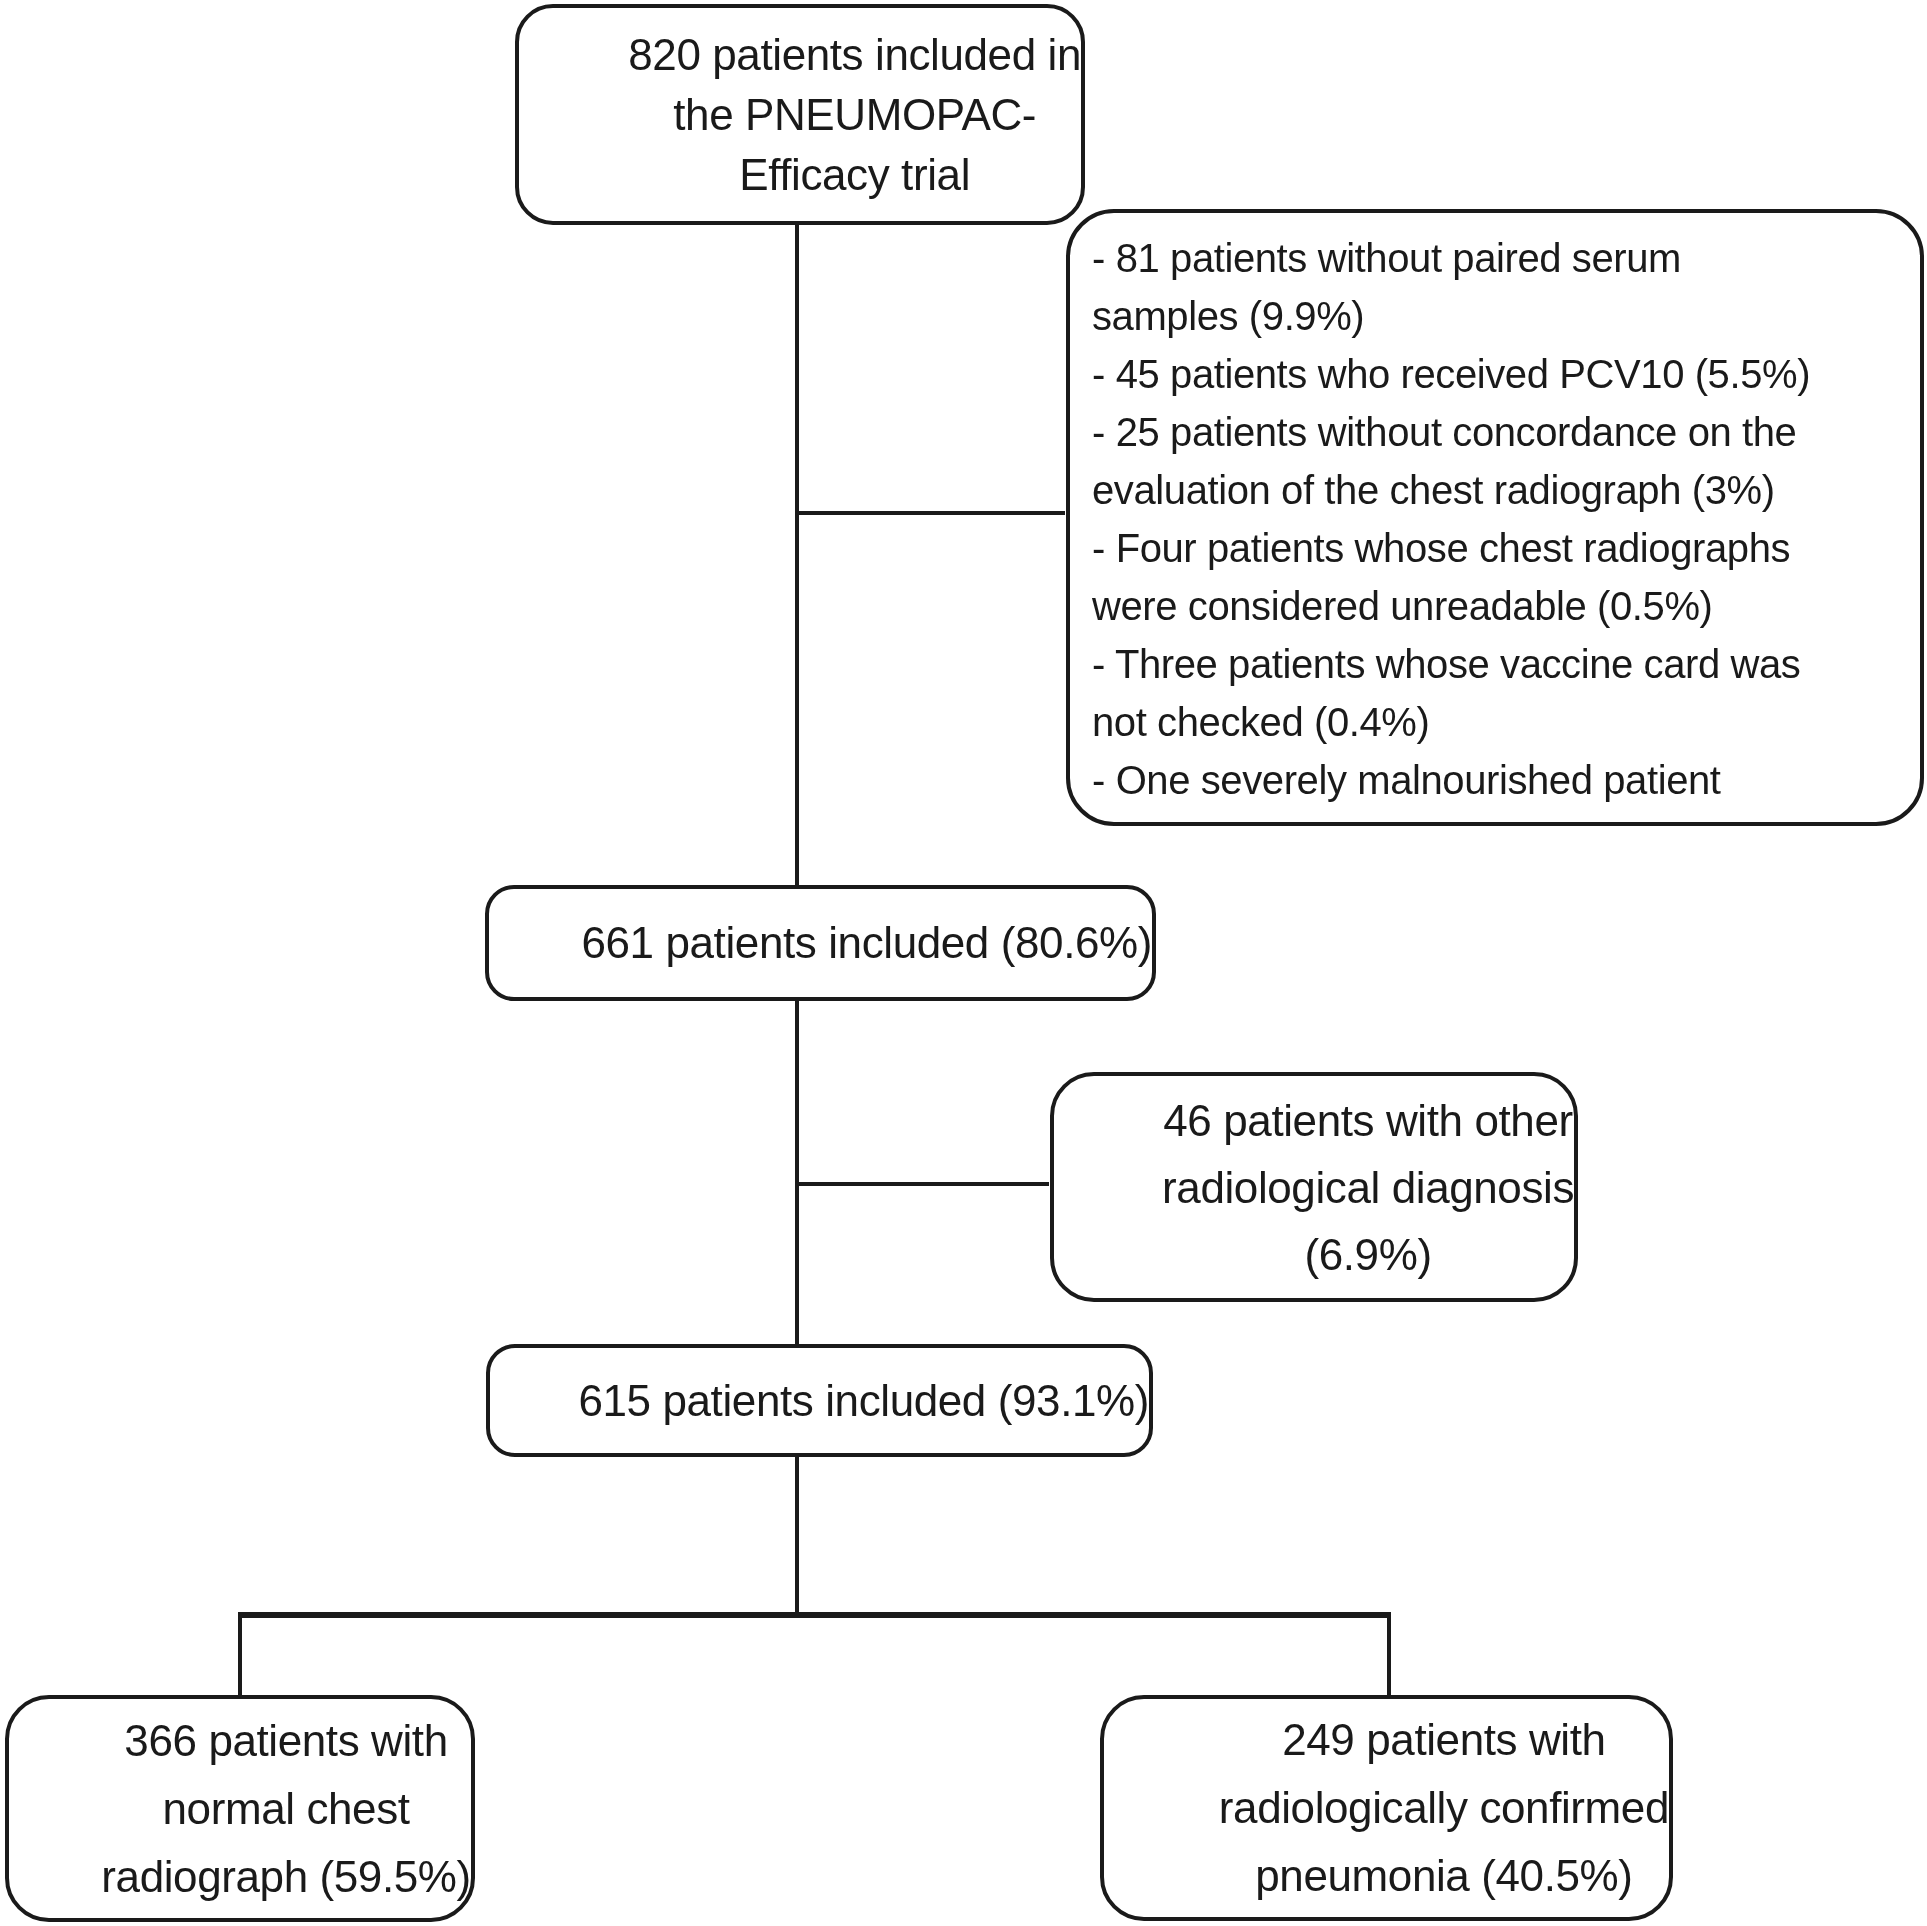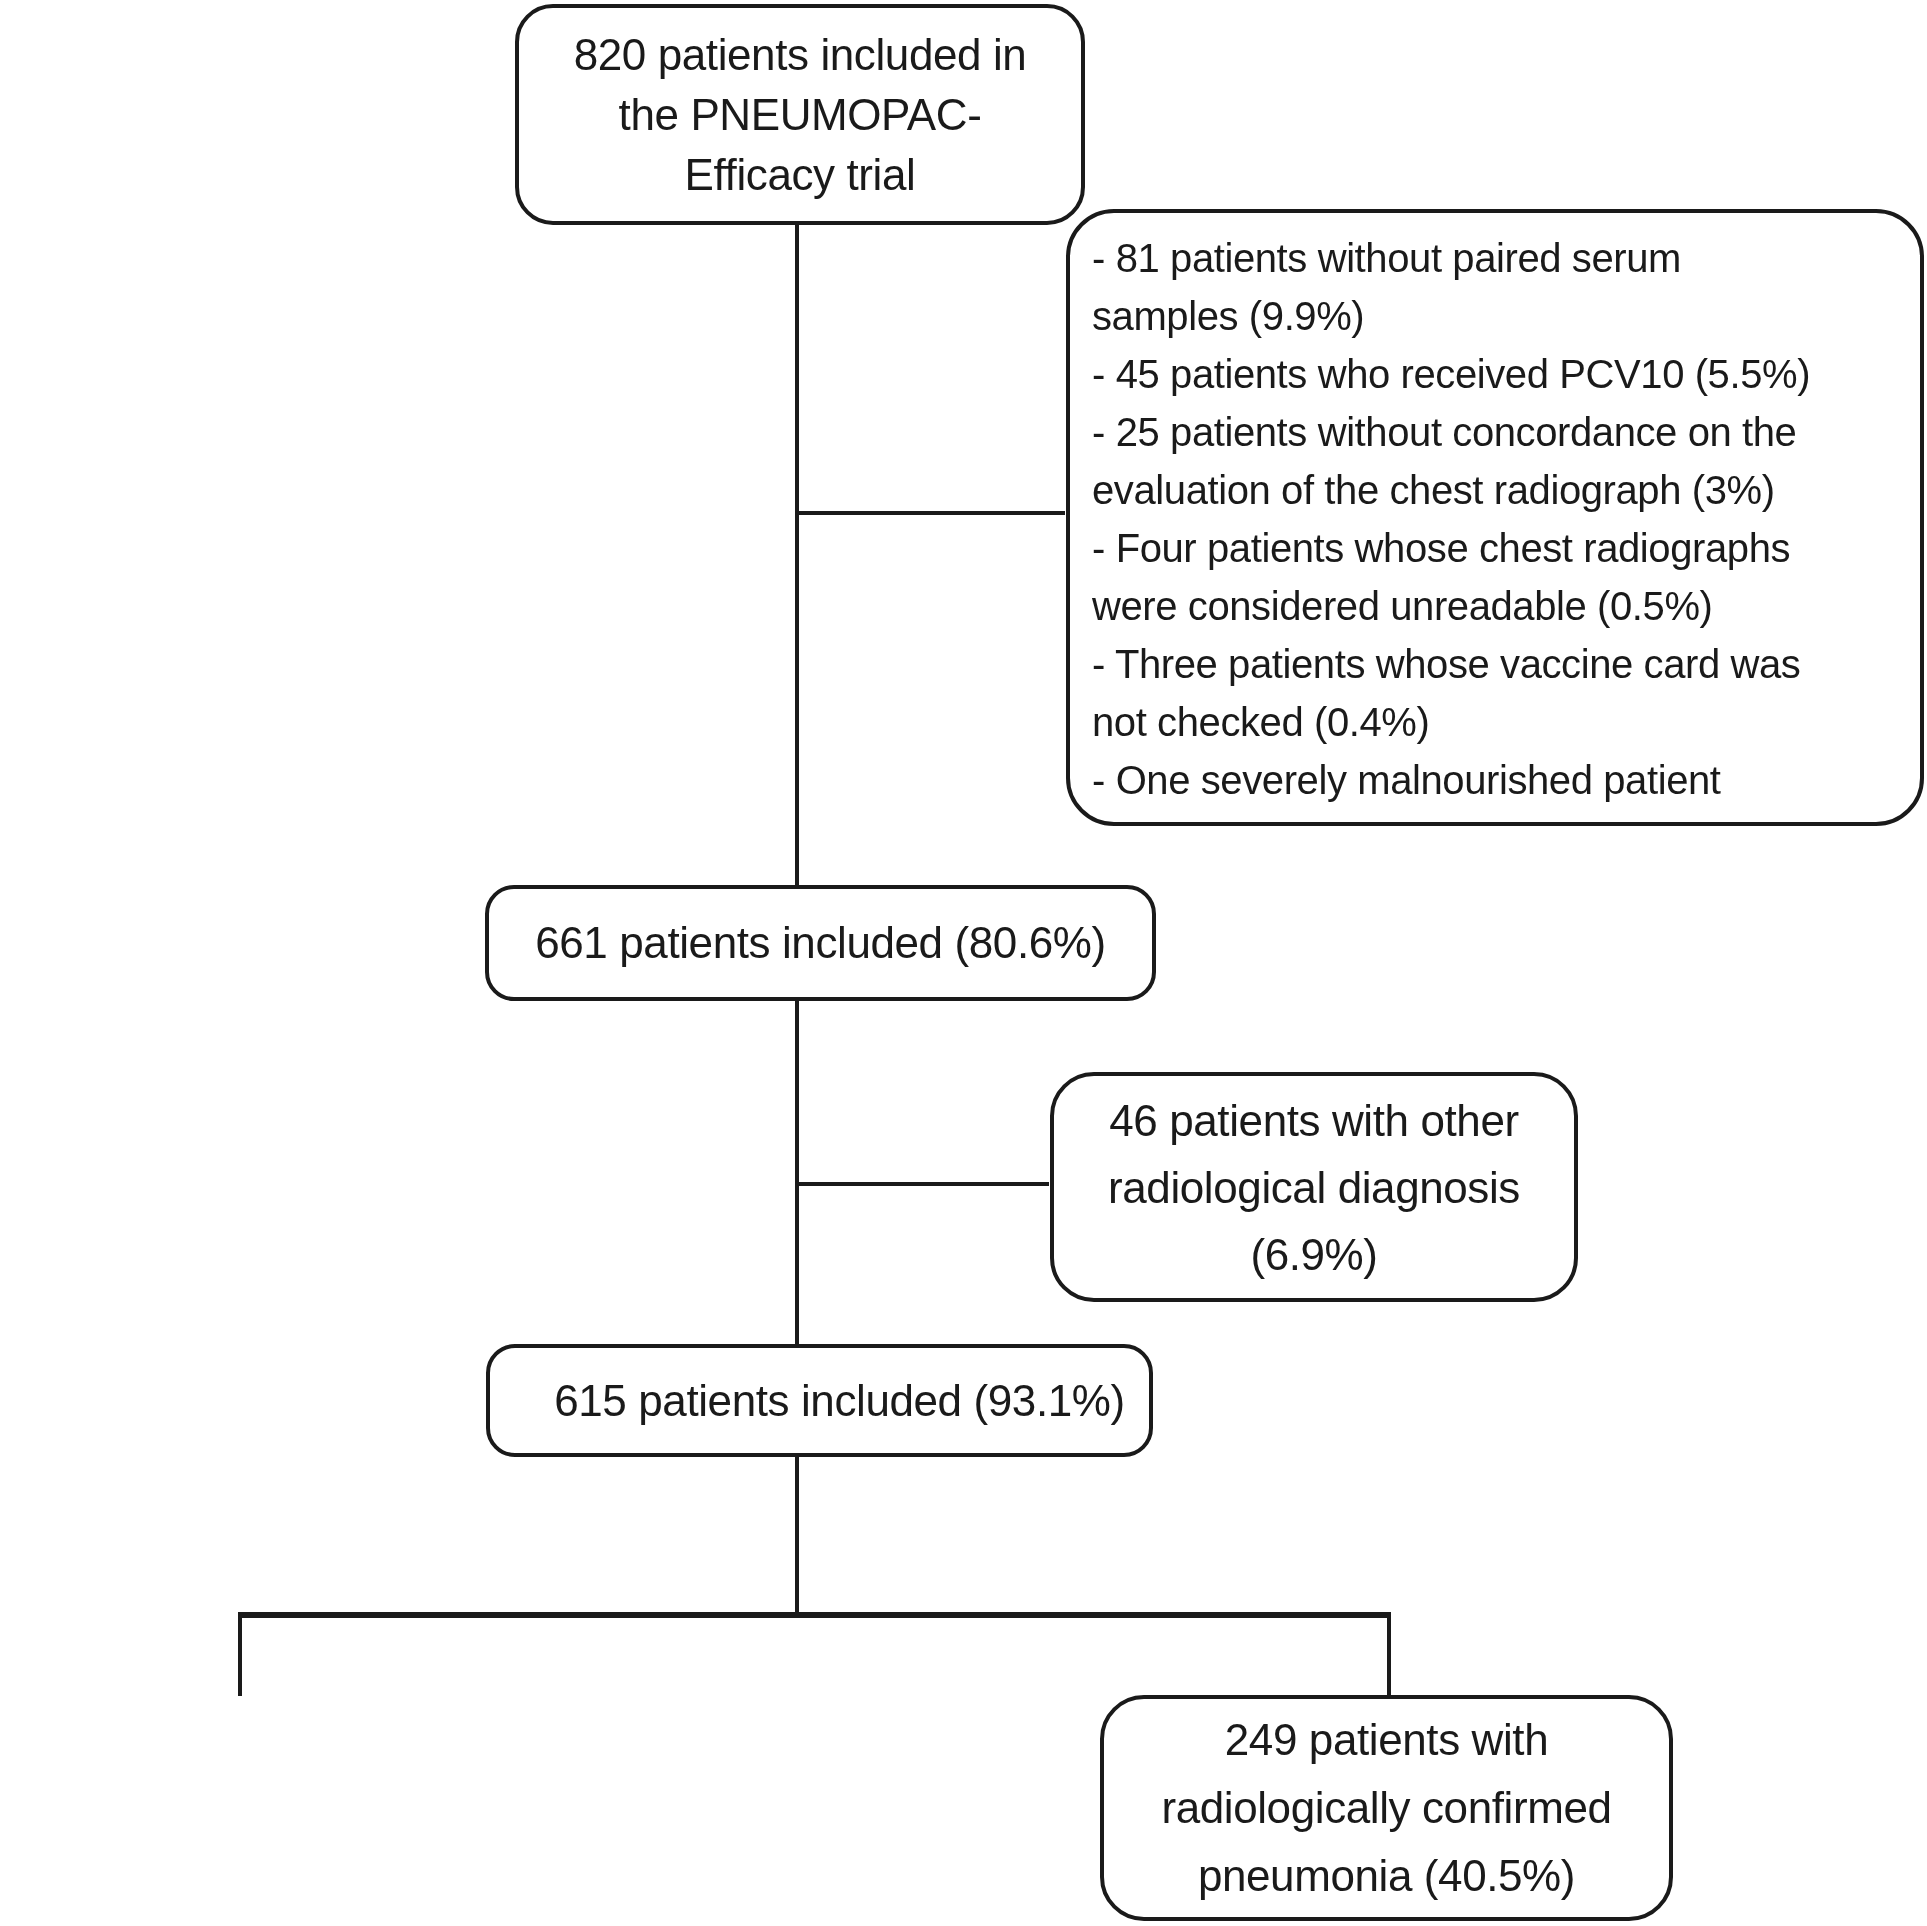--- a/index.html
+++ b/index.html
@@ -20,21 +20,21 @@
     background: #ffffff;
     overflow: hidden;
   }
   .node {
     position: absolute;
     box-sizing: border-box;
     background: #ffffff;
     border: 4.8px solid #1a1a1a;
     display: flex;
     align-items: center;
-    justify-content: center;
+    justify-content: flex-end;
     font-size: 44px;
     line-height: 60px;
     letter-spacing: -0.4px;
     text-align: center;
     white-space: pre-line;
     z-index: 2;
   }
   .connector {
     position: absolute;
     background: #1a1a1a;
@@ -133,20 +133,25 @@
   <div class="node node-otherdx">
     <span>46 patients with other
 radiological diagnosis
 (6.9%)</span>
   </div>
 
   <div class="node node-included615">
     <span>615 patients included (93.1%)</span>
   </div>
 
+  <div class="node node-normalcxr">
+    <span>366 patients with
+normal chest
+radiograph (59.5%)</span>
+  </div>
 
   <div class="node node-pneumonia">
     <span>249 patients with
 radiologically confirmed
 pneumonia (40.5%)</span>
   </div>
 
 </div>
 
 

